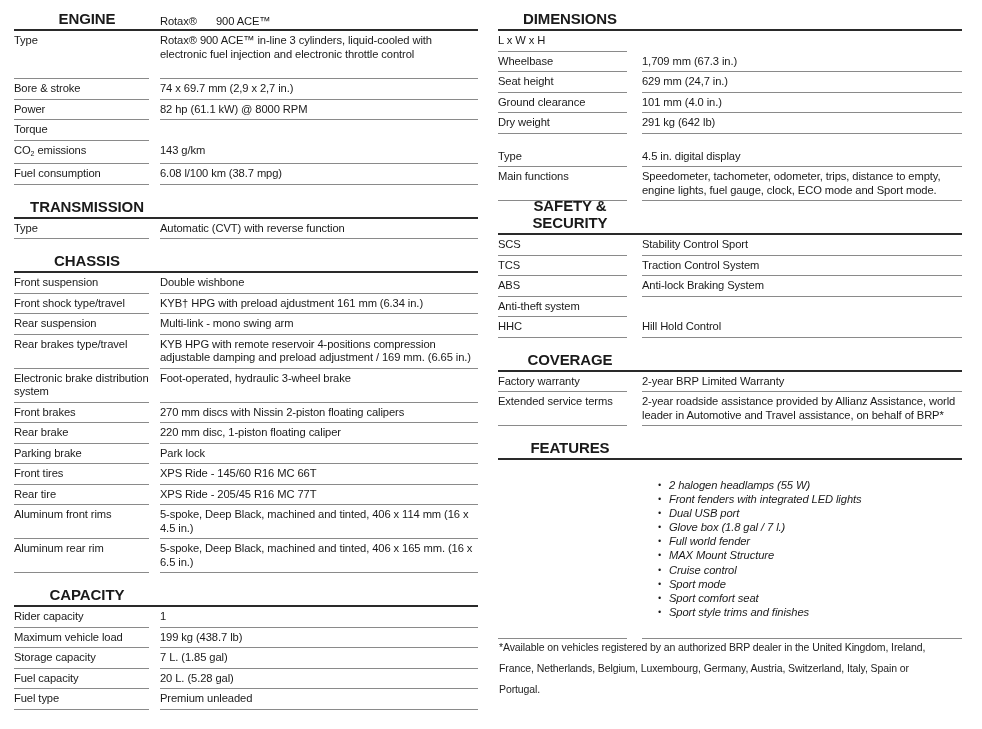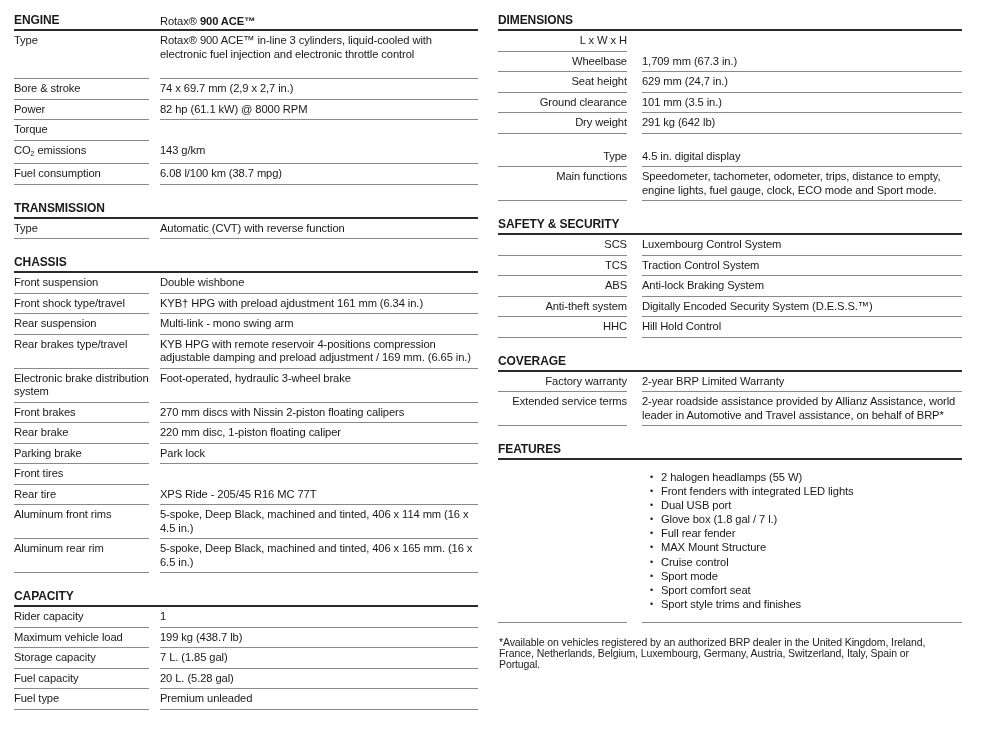--- a/index.html
+++ b/index.html
@@ -9,42 +9,42 @@
     color: #1a1a1a; font-size: 11.2px; letter-spacing: -0.1px;
   }
   .col { position: absolute; top: 10px; }
   .col-left { left: 14px; width: 464px; }
   .col-right { left: 498px; width: 464px; }
   .section { margin-bottom: 13px; }
   .sec-head {
     display: flex; align-items: flex-end; height: 17px;
     border-bottom: 2px solid #2a2a2a; padding-bottom: 2px;
   }
-  .sec-title { font-weight: bold; font-size: 12px; width: 146px; }
+  .sec-title { font-weight: bold; font-size: 15px; width: 146px; text-align: center; }
   .sec-sub { font-size: 11.2px; }
-  .sec-sub b { font-weight: bold; }
+  .sec-sub b { font-weight: normal; margin-left: 16px; }
   .row { display: flex; }
   .row .lbl {
     width: 135px; margin-right: 11px; border-bottom: 1.3px solid #8a8a8a;
     padding: 3px 0 3px 0; line-height: 13.5px; min-height: 13.5px;
   }
   .row .val {
     flex: 1; border-bottom: 1.3px solid #8a8a8a;
     padding: 3px 0 3px 0; line-height: 13.5px; min-height: 13.5px;
   }
-  .col-right .row .lbl { width: 129px; margin-right: 15px; text-align: right; }
+  .col-right .row .lbl { width: 129px; margin-right: 15px; }
   .col-right .sec-title { width: 144px; }
-  .val ul { margin: 8px; padding: 0; list-style: none; }
+  .val ul { margin: 16px; padding: 0; list-style: none; font-style: italic; }
   .val li { line-height: 14.1px; }
   .val li::before { content: "\2022"; display: inline-block; width: 11px; font-size: 9px; vertical-align: 1px; }
   .features .val { padding-left: 0; padding-top: 2px; }
   .features .lbl { padding: 0; }
   .footnote {
     position: absolute; left: 499px; top: 637px; width: 430px;
-    font-size: 10.5px; line-height: 11px; color: #222;
+    font-size: 10.5px; line-height: 21px; color: #222;
   }
   sub.co2 { font-size: 7px; vertical-align: -2px; }
 </style>
 </head>
 <body>
 
 <div class="col col-left">
 
   <div class="section">
     <div class="sec-head">
@@ -117,20 +117,21 @@
     <div class="row">
       <div class="lbl">Rear brake</div>
       <div class="val">220 mm disc, 1-piston floating caliper</div>
     </div>
     <div class="row">
       <div class="lbl">Parking brake</div>
       <div class="val">Park lock</div>
     </div>
     <div class="row">
       <div class="lbl">Front tires</div>
+      <div class="val">XPS Ride - 145/60 R16 MC 66T</div>
     </div>
     <div class="row">
       <div class="lbl">Rear tire</div>
       <div class="val">XPS Ride - 205/45 R16 MC 77T</div>
     </div>
     <div class="row">
       <div class="lbl">Aluminum front rims</div>
       <div class="val">5-spoke, Deep Black, machined and tinted, 406 x 114 mm (16 x 4.5 in.)</div>
     </div>
     <div class="row">
@@ -178,21 +179,21 @@
     <div class="row">
       <div class="lbl">Wheelbase</div>
       <div class="val">1,709 mm (67.3 in.)</div>
     </div>
     <div class="row">
       <div class="lbl">Seat height</div>
       <div class="val">629 mm (24,7 in.)</div>
     </div>
     <div class="row">
       <div class="lbl">Ground clearance</div>
-      <div class="val">101 mm (3.5 in.)</div>
+      <div class="val">101 mm (4.0 in.)</div>
     </div>
     <div class="row">
       <div class="lbl">Dry weight</div>
       <div class="val">291 kg (642 lb)</div>
     </div>
   </div>
 
   <div class="section">
     <div class="row">
       <div class="lbl">Type</div>
@@ -203,33 +204,32 @@
       <div class="val">Speedometer, tachometer, odometer, trips, distance to empty, engine lights, fuel gauge, clock, ECO mode and Sport mode.</div>
     </div>
   </div>
 
   <div class="section">
     <div class="sec-head">
       <span class="sec-title">SAFETY &amp; SECURITY</span>
     </div>
     <div class="row">
       <div class="lbl">SCS</div>
-      <div class="val">Luxembourg Control System</div>
+      <div class="val">Stability Control Sport</div>
     </div>
     <div class="row">
       <div class="lbl">TCS</div>
       <div class="val">Traction Control System</div>
     </div>
     <div class="row">
       <div class="lbl">ABS</div>
       <div class="val">Anti-lock Braking System</div>
     </div>
     <div class="row">
       <div class="lbl">Anti-theft system</div>
-      <div class="val">Digitally Encoded Security System (D.E.S.S.™)</div>
     </div>
     <div class="row">
       <div class="lbl">HHC</div>
       <div class="val">Hill Hold Control</div>
     </div>
   </div>
 
   <div class="section">
     <div class="sec-head">
       <span class="sec-title">COVERAGE</span>
@@ -249,21 +249,21 @@
       <span class="sec-title">FEATURES</span>
     </div>
     <div class="row">
       <div class="lbl"></div>
       <div class="val">
         <ul>
           <li>2 halogen headlamps (55 W)</li>
           <li>Front fenders with integrated LED lights</li>
           <li>Dual USB port</li>
           <li>Glove box (1.8 gal / 7 l.)</li>
-          <li>Full rear fender</li>
+          <li>Full world fender</li>
           <li>MAX Mount Structure</li>
           <li>Cruise control</li>
           <li>Sport mode</li>
           <li>Sport comfort seat</li>
           <li>Sport style trims and finishes</li>
         </ul>
       </div>
     </div>
   </div>
 </div>

